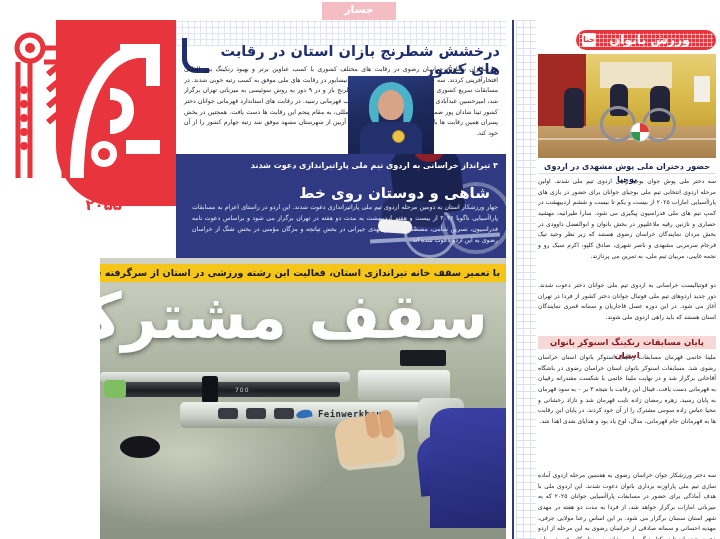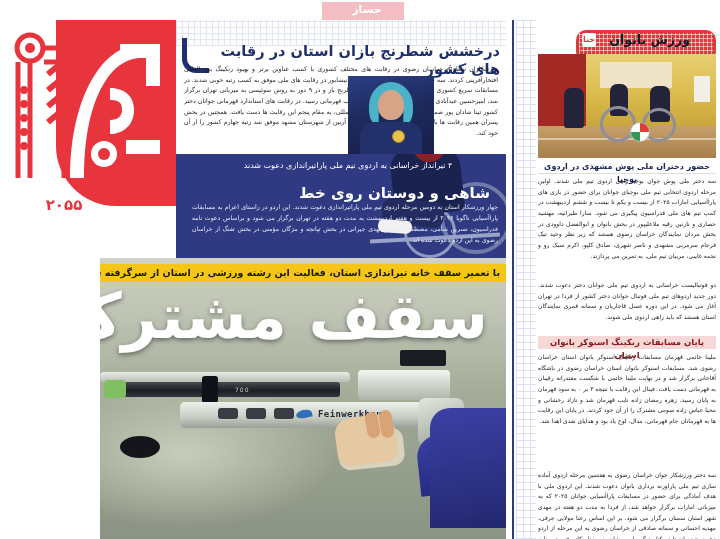--- a/index.html
+++ b/index.html
@@ -5,32 +5,32 @@
 <style>
   html,body{margin:0;padding:0;background:#ffffff;}
   body{width:720px;height:539px;overflow:hidden;
        font-family:"DejaVu Sans","Liberation Sans",sans-serif;}
   .page{position:relative;width:720px;height:539px;background:#fff;overflow:hidden;}
 
   
   .topbar{position:absolute;left:0;top:0;width:720px;height:20px;background:#ffffff;}
   .topwm{position:absolute;left:322px;top:2px;width:74px;height:18px;
          background:#f4b9c0;color:#ffffff;font-size:11px;font-weight:bold;
-         text-align:center;line-height:15px;letter-spacing:1px;opacity:.95;padding-left:8px;}
+         text-align:center;line-height:15px;letter-spacing:1px;opacity:.95;}
 
   
   .masthead{position:absolute;left:0;top:20px;width:176px;height:225px;
             background:#ffffff;overflow:hidden;}
   .mh-red{position:absolute;right:0;top:0;width:120px;height:186px;
           background:#e8343c;border-radius:0 0 0 60px;}
   .mh-fist{position:absolute;right:6px;top:8px;width:106px;height:170px;}
   .mh-logoart{position:absolute;left:6px;top:8px;width:78px;height:160px;}
   .mh-issue{position:absolute;left:6px;top:176px;width:116px;height:18px;
             color:#e8343c;font-size:15px;font-weight:bold;letter-spacing:5px;
-            direction:ltr;text-align:center;}
+            direction:ltr;text-align:right;}
   .datebox{position:absolute;left:4px;top:196px;width:108px;height:44px;
            background:#e8343c;color:#fff;}
   .datebox .dstripes{position:absolute;inset:0;
        background:repeating-linear-gradient(90deg,rgba(255,255,255,.10) 0 2px,transparent 2px 5px);}
   .db-day{position:absolute;right:4px;top:1px;font-size:11px;font-weight:bold;}
   .db-l1{position:absolute;right:4px;top:15px;font-size:5px;white-space:nowrap;}
   .db-l2{position:absolute;right:4px;top:22px;font-size:5px;white-space:nowrap;}
   .db-badge{position:absolute;left:5px;top:4px;width:15px;height:15px;border-radius:50%;
             background:#fff;color:#e8343c;font-size:6px;font-weight:bold;
             line-height:15px;text-align:center;}
@@ -63,21 +63,21 @@
           clip-path:polygon(0 0,100% 0,100% 100%,78% 100%,78% 42%,22% 42%,22% 100%,0 100%);}
   .art1 .ph-body{position:absolute;left:12px;top:46px;width:62px;height:34px;
           background:#22306b;border-radius:14px 14px 0 0;}
   .art1 .ph-medal{position:absolute;left:44px;top:54px;width:11px;height:11px;
           border-radius:50%;background:#e8c24a;border:1px solid #b58f1d;}
 
   
   .art2{position:absolute;left:176px;top:154px;width:330px;height:104px;
         background:#2f3a83;overflow:hidden;}
   .art2 .kick{position:absolute;right:8px;top:7px;width:300px;font-size:8px;
-        font-weight:normal;color:#ffffff;text-align:center;}
+        font-weight:bold;color:#ffffff;text-align:right;}
   .art2 h1{position:absolute;right:8px;top:22px;margin:8px;width:300px;
         font-size:15px;font-weight:bold;color:#ffffff;text-align:right;}
   .art2 p{position:absolute;right:8px;top:48px;margin:0;width:306px;
         font-size:6.2px;line-height:1.75;color:#e8eaf6;text-align:justify;}
   .art2 .photo{position:absolute;left:186px;top:0;width:144px;height:104px;
         overflow:hidden;}
   .art2 .pa-body{position:absolute;left:30px;top:-6px;width:70px;height:66px;
         background:#1a2350;border-radius:18px 22px 8px 8px;transform:rotate(-6deg);}
   .art2 .pa-head{position:absolute;left:52px;top:-16px;width:30px;height:24px;
         border-radius:50%;background:#8e1f28;}
@@ -154,26 +154,26 @@
   
   .sidebar{position:absolute;left:506px;top:20px;width:214px;height:519px;
         background:#ffffff;}
   .sb-rule{position:absolute;left:6px;top:0;width:2px;height:519px;background:#2f3a83;}
   .sb-dots{position:absolute;left:10px;top:0;width:20px;height:519px;
         background:repeating-linear-gradient(0deg,#c3c9e2 0 1px,transparent 1px 7px),
                    repeating-linear-gradient(90deg,#c3c9e2 0 1px,transparent 1px 7px);
         opacity:.55;}
   .sb-inner{position:absolute;left:32px;top:0;width:178px;height:519px;}
 
-  .sb-tag{position:absolute;right:0;top:10px;width:140px;height:32px;
+  .sb-tag{position:absolute;right:0;top:10px;width:140px;height:20px;
         background:#e8343c;border-radius:10px;}
   .sb-tag .tagdots{position:absolute;inset:3px;
         background:repeating-linear-gradient(90deg,rgba(255,255,255,.55) 0 1px,transparent 1px 4px),
                    repeating-linear-gradient(0deg,rgba(255,255,255,.55) 0 1px,transparent 1px 4px);}
-  .sb-tag .tagtxt{position:absolute;right:26px;top:2px;color:#0f172a;font-size:12.5px;
+  .sb-tag .tagtxt{position:absolute;right:26px;top:2px;color:#ffffff;font-size:12.5px;
         font-weight:bold;line-height:16px;}
   .sb-tag .tagicon{position:absolute;left:6px;top:3px;width:14px;height:14px;
         background:#fff;border-radius:3px;color:#e8343c;font-size:8px;
         text-align:center;line-height:14px;font-weight:bold;}
 
   .sb-photo{position:absolute;right:0;top:34px;width:178px;height:104px;
         background:#d8b64a;overflow:hidden;}
   .gym-wall{position:absolute;left:0;top:0;width:178px;height:72px;
         background:linear-gradient(180deg,#e7cf74 0%,#d9b949 62%,#caa63c 100%);}
   .gym-red{position:absolute;left:0;top:0;width:48px;height:72px;background:#a32a24;}

